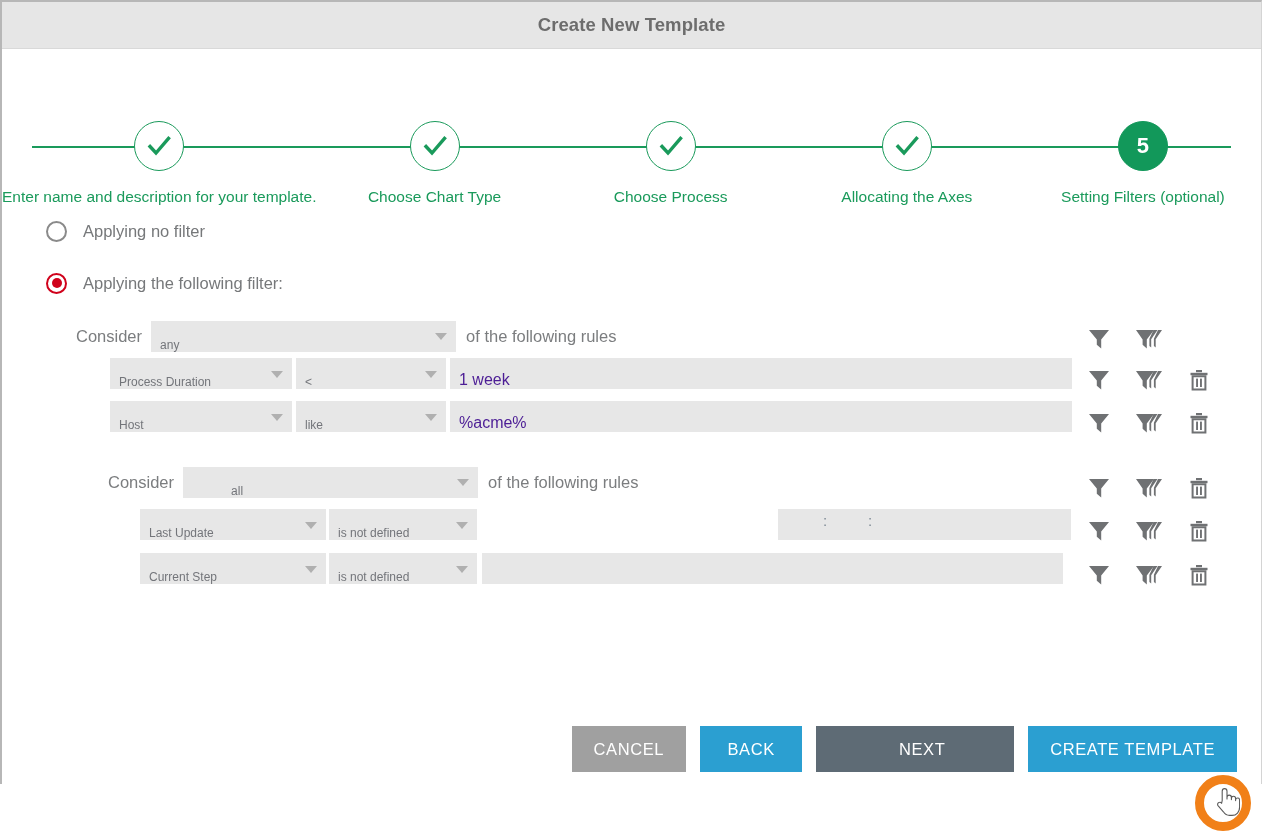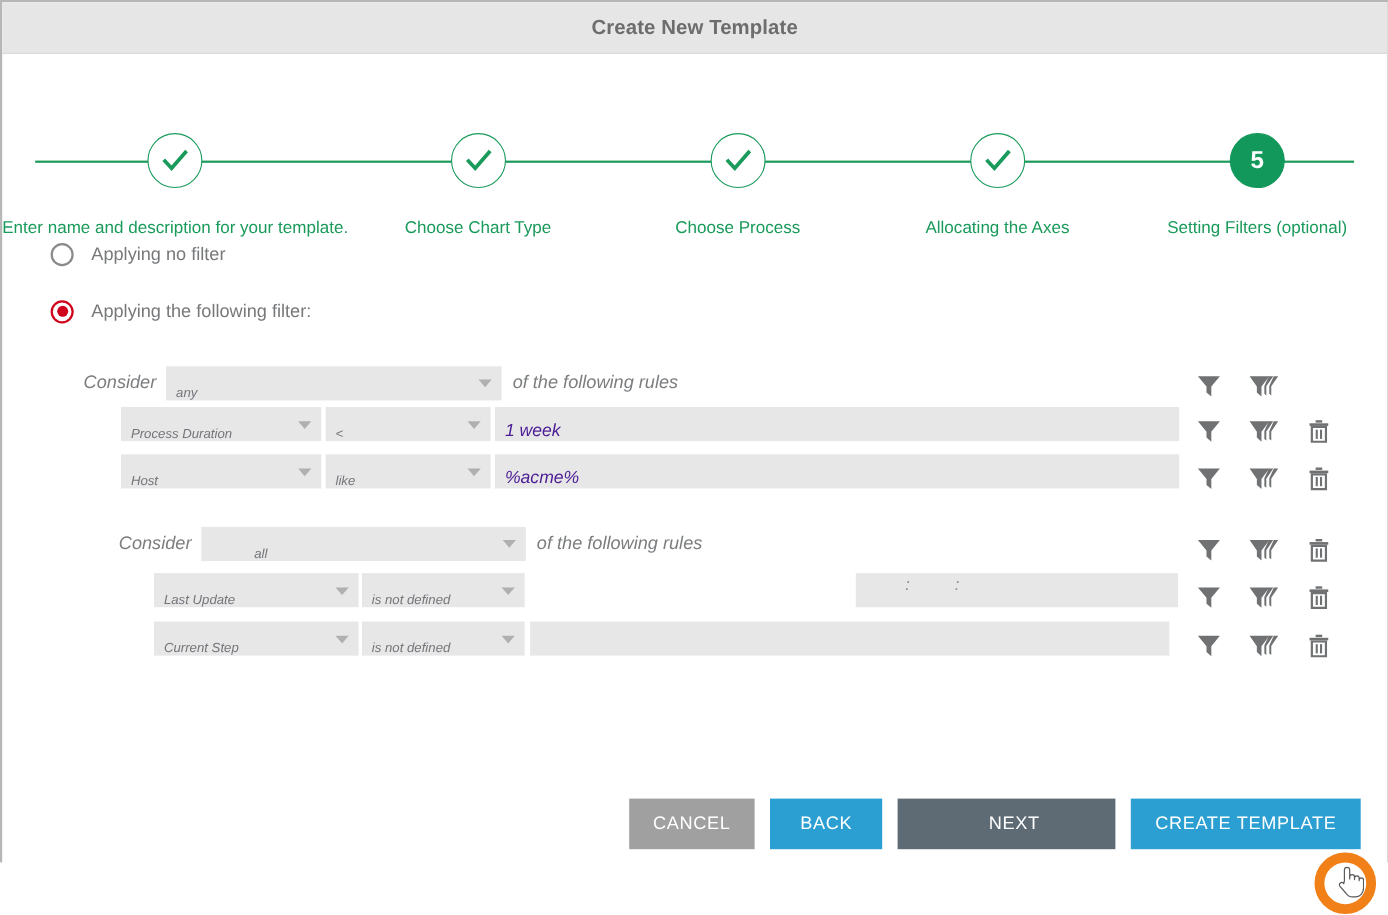--- a/index.html
+++ b/index.html
@@ -79,21 +79,21 @@
     border-color: #12985a;
   }
   .step-num {
     color: #ffffff;
     font-size: 22px;
     font-weight: bold;
     line-height: 1;
   }
   .check-svg { display:block; }
   .step-label {
-    margin-top: 28px;
+    margin-top: 17px;
     font-size: 15.5px;
     color: #1a9a5b;
     white-space: nowrap;
   }
   
   .step:first-child .step-label { position: relative; left: 0; }
   .step:last-child  .step-label { position: relative; left: 0; }
 
   
   .radio-block { margin-top: 50px; padding-left: 44px; }
@@ -119,21 +119,21 @@
     border-radius: 50%;
     background: #d0021b;
   }
   .radio-label {
     margin-left: 16px;
     font-size: 16.5px;
     color: #76787a;
   }
 
   
-  .filter-area { margin-top: 32px; font-style: italic; }
+  .filter-area { margin-top: 20px; }
 
   .group-header {
     display: flex;
     align-items: center;
     height: 32px;
     position: relative;
   }
   .group-header .lbl {
     font-size: 16.5px;
     color: #7b7d7f;

